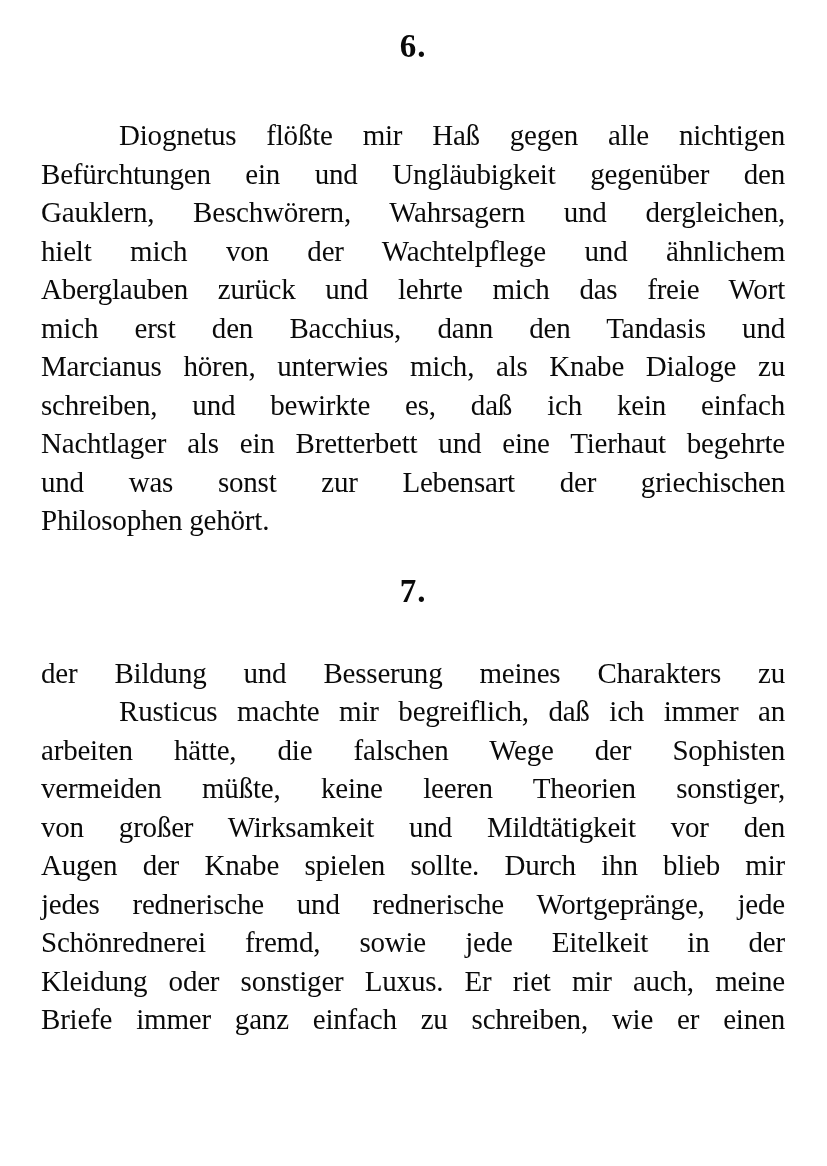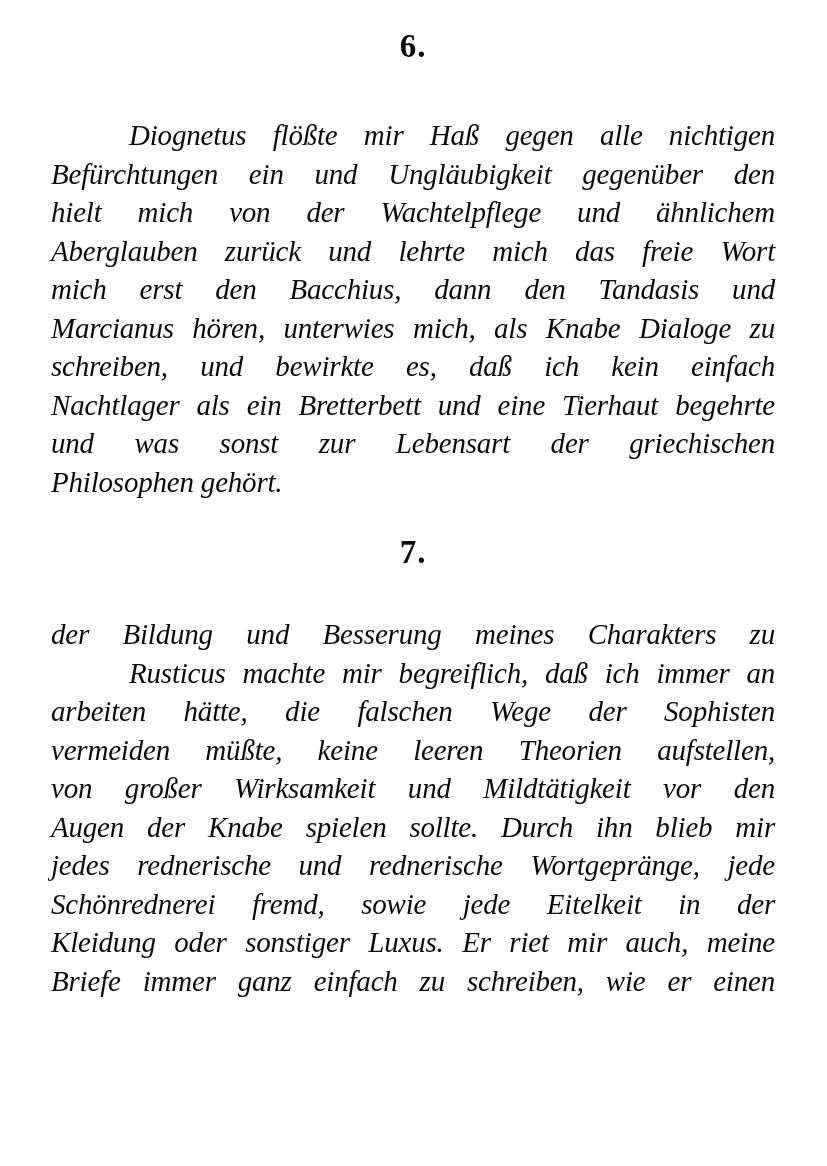--- a/index.html
+++ b/index.html
@@ -20,21 +20,21 @@
   }
   .heading {
     font-size: 33px;
     line-height: 40px;
     font-weight: 700;
     text-align: center;
     letter-spacing: 1px;
   }
   .heading.h6 { margin-bottom: 50px; }
   .heading.h7 { margin-bottom: 43px; }
-  .para { margin: 11px; font-style: italic; }
+  .para { margin: 1px; }
   .para.p6 { margin-bottom: 31px; }
   .line {
     font-size: 29px;
     line-height: 38.5px;
     letter-spacing: -0.2px;
     text-align: justify;
     text-align-last: justify;
     white-space: normal;
   }
   .line.first { text-indent: 78px; }
@@ -43,37 +43,38 @@
 </head>
 <body>
 
 <div class="page">
 
   <div class="heading h6">6.</div>
 
   <div class="para p6">
     <div class="line first">Diognetus flößte mir Haß gegen alle nichtigen</div>
     <div class="line">Befürchtungen ein und Ungläubigkeit gegenüber den</div>
+    <div class="line">Gauklern, Beschwörern, Wahrsagern und dergleichen,</div>
     <div class="line">hielt mich von der Wachtelpflege und ähnlichem</div>
     <div class="line">Aberglauben zurück und lehrte mich das freie Wort</div>
     <div class="line">mich erst den Bacchius, dann den Tandasis und</div>
     <div class="line">Marcianus hören, unterwies mich, als Knabe Dialoge zu</div>
     <div class="line">schreiben, und bewirkte es, daß ich kein einfach</div>
     <div class="line">Nachtlager als ein Bretterbett und eine Tierhaut begehrte</div>
     <div class="line">und was sonst zur Lebensart der griechischen</div>
     <div class="line lastleft">Philosophen gehört.</div>
   </div>
 
   <div class="heading h7">7.</div>
 
   <div class="para p7">
     <div class="line">der Bildung und Besserung meines Charakters zu</div>
     <div class="line first">Rusticus machte mir begreiflich, daß ich immer an</div>
     <div class="line">arbeiten hätte, die falschen Wege der Sophisten</div>
-    <div class="line">vermeiden müßte, keine leeren Theorien aufstellen,</div>
+    <div class="line">vermeiden müßte, keine leeren Theorien sonstiger,</div>
     <div class="line">von großer Wirksamkeit und Mildtätigkeit vor den</div>
     <div class="line">Augen der Knabe spielen sollte. Durch ihn blieb mir</div>
     <div class="line">jedes rednerische und rednerische Wortgepränge, jede</div>
     <div class="line">Schönrednerei fremd, sowie jede Eitelkeit in der</div>
     <div class="line">Kleidung oder sonstiger Luxus. Er riet mir auch, meine</div>
     <div class="line">Briefe immer ganz einfach zu schreiben, wie er einen</div>
   </div>
 
 </div>
 

